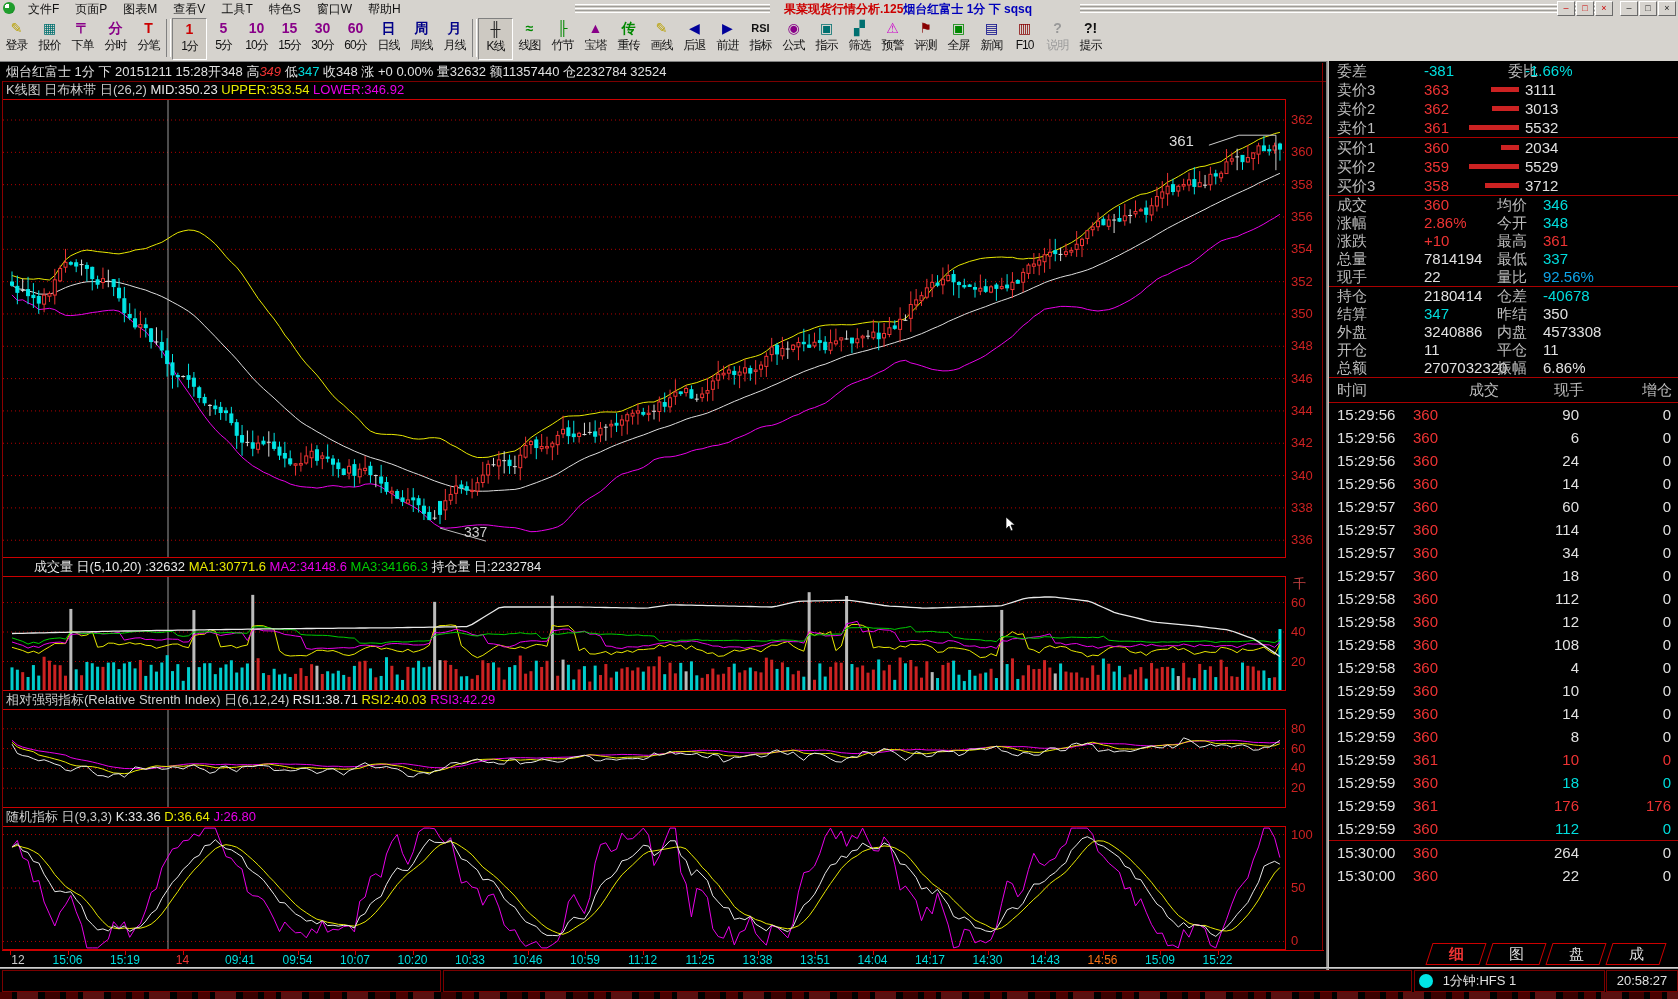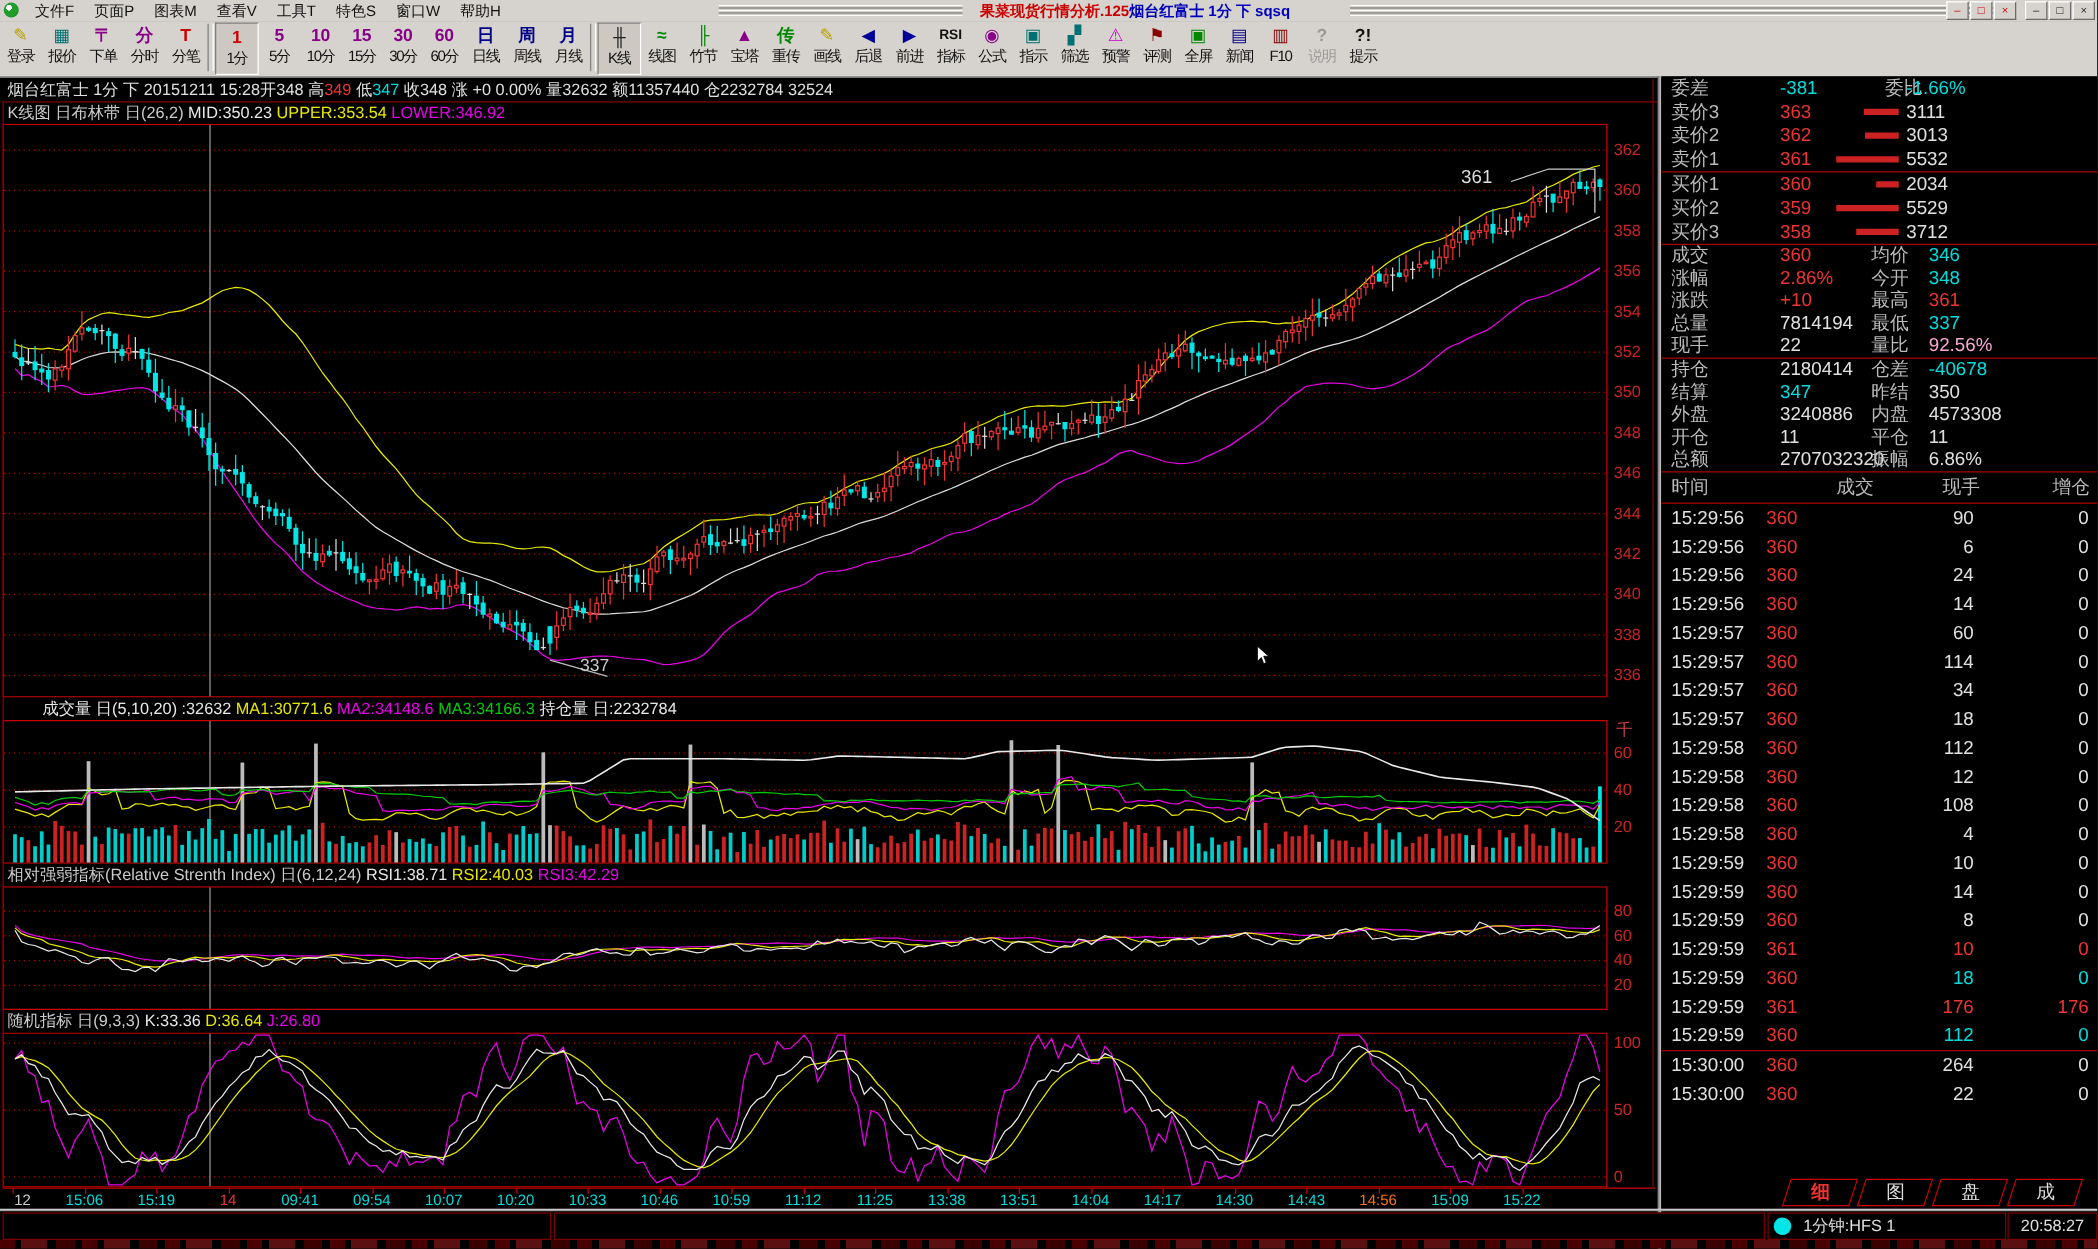--- a/index.html
+++ b/index.html
@@ -100,21 +100,21 @@
     <span id="app-logo"></span>
     <span id="menu-items"><span class="menu-item">文件F</span><span class="menu-item">页面P</span><span class="menu-item">图表M</span><span class="menu-item">查看V</span><span class="menu-item">工具T</span><span class="menu-item">特色S</span><span class="menu-item">窗口W</span><span class="menu-item">帮助H</span></span>
     <div class="grooves" style="left:575px;width:195px;"></div>
     <span id="title-text"><span style="color: rgb(204, 0, 0);">果菜现货行情分析.125</span><span style="color: rgb(0, 0, 187);">烟台红富士 1分 下 sqsq</span></span>
     <div class="grooves" style="left:1080px;width:515px;"></div>
     <span id="winbtns"><span class="wbtn" style="color: rgb(204, 0, 0);">–</span><span class="wbtn" style="color: rgb(204, 0, 0);">□</span><span class="wbtn" style="color: rgb(204, 0, 0);">×</span><span class="wgap"></span><span class="wbtn" style="color: rgb(34, 34, 34);">–</span><span class="wbtn" style="color: rgb(34, 34, 34);">□</span><span class="wbtn" style="color: rgb(34, 34, 34);">×</span></span>
   </div>
 
   <div id="toolbar"><div class="tbtn"><span class="tico" style="color: rgb(184, 160, 0);">✎</span><span class="tlabel">登录</span></div><div class="tbtn"><span class="tico" style="color: rgb(0, 112, 112);">▦</span><span class="tlabel">报价</span></div><div class="tbtn"><span class="tico" style="color: rgb(136, 0, 136);">〒</span><span class="tlabel">下单</span></div><div class="tbtn"><span class="tico" style="color: rgb(136, 0, 136);">分</span><span class="tlabel">分时</span></div><div class="tbtn"><span class="tico" style="color: rgb(204, 0, 0);">T</span><span class="tlabel">分笔</span></div><span class="tsep"></span><div class="tbtn selected"><span class="tico" style="color: rgb(204, 0, 0);">1</span><span class="tlabel">1分</span></div><div class="tbtn"><span class="tico" style="color: rgb(136, 0, 136);">5</span><span class="tlabel">5分</span></div><div class="tbtn"><span class="tico" style="color: rgb(136, 0, 136);">10</span><span class="tlabel">10分</span></div><div class="tbtn"><span class="tico" style="color: rgb(136, 0, 136);">15</span><span class="tlabel">15分</span></div><div class="tbtn"><span class="tico" style="color: rgb(136, 0, 136);">30</span><span class="tlabel">30分</span></div><div class="tbtn"><span class="tico" style="color: rgb(136, 0, 136);">60</span><span class="tlabel">60分</span></div><div class="tbtn"><span class="tico" style="color: rgb(0, 0, 136);">日</span><span class="tlabel">日线</span></div><div class="tbtn"><span class="tico" style="color: rgb(0, 0, 136);">周</span><span class="tlabel">周线</span></div><div class="tbtn"><span class="tico" style="color: rgb(0, 0, 136);">月</span><span class="tlabel">月线</span></div><span class="tsep"></span><div class="tbtn selected"><span class="tico" style="color: rgb(34, 34, 34);">╫</span><span class="tlabel">K线</span></div><div class="tbtn"><span class="tico" style="color: rgb(0, 136, 0);">≈</span><span class="tlabel">线图</span></div><div class="tbtn"><span class="tico" style="color: rgb(0, 136, 0);">╟</span><span class="tlabel">竹节</span></div><div class="tbtn"><span class="tico" style="color: rgb(136, 0, 136);">▲</span><span class="tlabel">宝塔</span></div><div class="tbtn"><span class="tico" style="color: rgb(0, 136, 0);">传</span><span class="tlabel">重传</span></div><div class="tbtn"><span class="tico" style="color: rgb(184, 160, 0);">✎</span><span class="tlabel">画线</span></div><div class="tbtn"><span class="tico" style="color: rgb(0, 0, 153);">◀</span><span class="tlabel">后退</span></div><div class="tbtn"><span class="tico" style="color: rgb(0, 0, 153);">▶</span><span class="tlabel">前进</span></div><div class="tbtn"><span class="tico" style="color: rgb(17, 17, 17); font-size: 11px;">RSI</span><span class="tlabel">指标</span></div><div class="tbtn"><span class="tico" style="color: rgb(136, 0, 136);">◉</span><span class="tlabel">公式</span></div><div class="tbtn"><span class="tico" style="color: rgb(0, 112, 112);">▣</span><span class="tlabel">指示</span></div><div class="tbtn"><span class="tico" style="color: rgb(0, 112, 112);">▞</span><span class="tlabel">筛选</span></div><div class="tbtn"><span class="tico" style="color: rgb(204, 0, 204);">⚠</span><span class="tlabel">预警</span></div><div class="tbtn"><span class="tico" style="color: rgb(136, 0, 0);">⚑</span><span class="tlabel">评测</span></div><div class="tbtn"><span class="tico" style="color: rgb(0, 136, 0);">▣</span><span class="tlabel">全屏</span></div><div class="tbtn"><span class="tico" style="color: rgb(0, 0, 136);">▤</span><span class="tlabel">新闻</span></div><div class="tbtn"><span class="tico" style="color: rgb(136, 0, 0);">▥</span><span class="tlabel">F10</span></div><div class="tbtn disabled"><span class="tico" style="color: rgb(153, 153, 153);">?</span><span class="tlabel">说明</span></div><div class="tbtn"><span class="tico" style="color: rgb(17, 17, 17);">?!</span><span class="tlabel">提示</span></div></div>
 
-  <div id="statusline" class="hsegline"><span style="color: rgb(224, 224, 224);">烟台红富士 1分 下  20151211 15:28开348 高</span><span style="color: rgb(238, 51, 51);">349</span><span style="color: rgb(224, 224, 224);"> 低</span><span style="color: rgb(0, 221, 221);">347</span><span style="color: rgb(224, 224, 224);"> 收348 涨 +0 0.00% 量32632 额11357440 仓2232784 32524</span></div>
+  <div id="statusline" class="hsegline"><span style="color: rgb(224, 224, 224);">烟台红富士 1分 下  20151211 15:28开348 高</span><span style="color: rgb(238, 51, 51); font-style: italic;">349</span><span style="color: rgb(224, 224, 224);"> 低</span><span style="color: rgb(0, 221, 221);">347</span><span style="color: rgb(224, 224, 224);"> 收348 涨 +0 0.00% 量32632 额11357440 仓2232784 32524</span></div>
   <div id="kheader" class="hsegline"><span style="color: rgb(204, 204, 204);">K线图 日布林带 日(26,2) </span><span style="color: rgb(232, 232, 232);">MID:350.23 </span><span style="color: rgb(232, 232, 0);">UPPER:353.54 </span><span style="color: rgb(232, 0, 232);">LOWER:346.92</span></div>
   <div id="vheader" class="hsegline"><span style="color: rgb(232, 232, 232);">成交量 日(5,10,20) :32632 </span><span style="color: rgb(232, 232, 0);">MA1:30771.6 </span><span style="color: rgb(232, 0, 232);">MA2:34148.6 </span><span style="color: rgb(0, 204, 0);">MA3:34166.3 </span><span style="color: rgb(232, 232, 232);"> 持仓量 日:2232784</span></div>
   <div id="rheader" class="hsegline"><span style="color: rgb(204, 204, 204);">相对强弱指标(Relative Strenth Index) 日(6,12,24) </span><span style="color: rgb(232, 232, 232);">RSI1:38.71 </span><span style="color: rgb(232, 232, 0);">RSI2:40.03 </span><span style="color: rgb(232, 0, 232);">RSI3:42.29</span></div>
   <div id="sheader" class="hsegline"><span style="color: rgb(204, 204, 204);">随机指标 日(9,3,3) </span><span style="color: rgb(232, 232, 232);">K:33.36 </span><span style="color: rgb(232, 232, 0);">D:36.64 </span><span style="color: rgb(232, 0, 232);">J:26.80</span></div>
 
   <div id="kpane" class="pane"><svg width="1324" height="459">
         <rect x="0.5" y="0.5" width="1283" height="458" fill="none" stroke="#cc0000"></rect>
         <line x1="1" y1="21.010563380281873" x2="1283" y2="21.010563380281873" stroke="#b30000" stroke-dasharray="1,3" stroke-width="1"></line>
         <text x="1289" y="25.010563380281873" fill="#cc2222" font-size="13" font-family="&quot;Liberation Sans&quot;,sans-serif">362</text>
         <line x1="1" y1="53.334507042253705" x2="1283" y2="53.334507042253705" stroke="#b30000" stroke-dasharray="1,3" stroke-width="1"></line>
@@ -1026,21 +1026,21 @@
       <div class="srow">
         <span class="a">总量</span>
         <span class="b" style="color: rgb(224, 224, 224);">7814194</span>
         <span class="c">最低</span>
         <span class="d" style="color: rgb(0, 221, 221);">337</span>
       </div>
       <div class="srow">
         <span class="a">现手</span>
         <span class="b" style="color: rgb(224, 224, 224);">22</span>
         <span class="c">量比</span>
-        <span class="d" style="color: #f9a8d4;">92.56%</span>
+        <span class="d" style="color: #0ea5e9;">92.56%</span>
       </div>
       <div class="qsep"></div>
       <div class="srow">
         <span class="a">持仓</span>
         <span class="b" style="color: rgb(224, 224, 224);">2180414</span>
         <span class="c">仓差</span>
         <span class="d" style="color: rgb(0, 221, 221);">-40678</span>
       </div>
       <div class="srow">
         <span class="a">结算</span>

